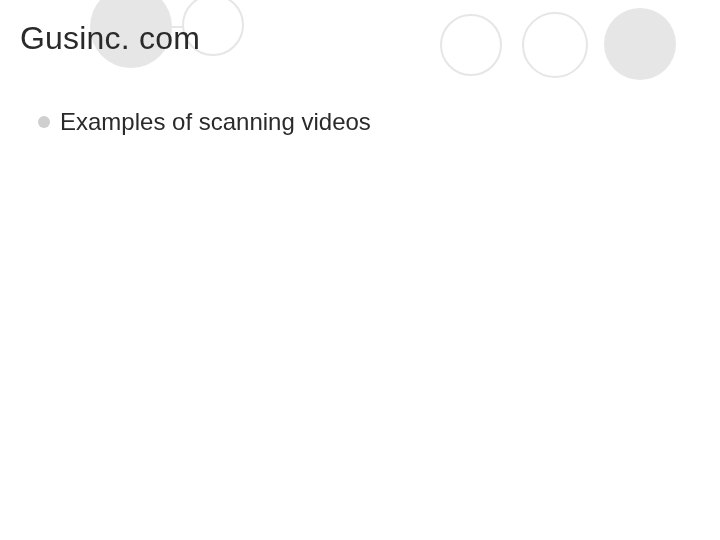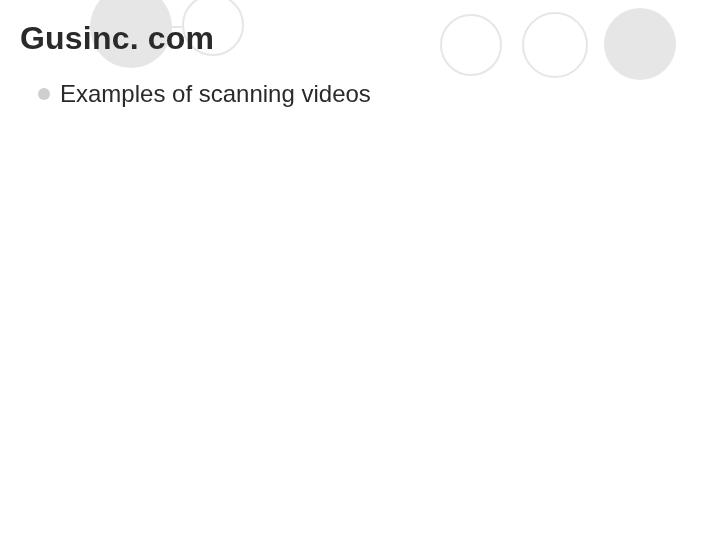--- a/index.html
+++ b/index.html
@@ -41,25 +41,24 @@
   .c4 { top: 12px;  left: 522px; width: 66px; height: 66px; }
   .c5 { top: 8px;   left: 604px; width: 72px; height: 72px; }
 
   .title {
     position: absolute;
     top: 20px;
     left: 20px;
     font-size: 32px;
     color: #2a2a2a;
     letter-spacing: 0.2px;
-    font-weight: bold;
   }
   .bullet-row {
     position: absolute;
-    top: 80px;
+    top: 108px;
     left: 38px;
     display: flex;
     align-items: center;
     gap: 10px;
   }
   .bullet-dot {
     width: 12px;
     height: 12px;
     border-radius: 50%;
     background: #cfcfcf;

